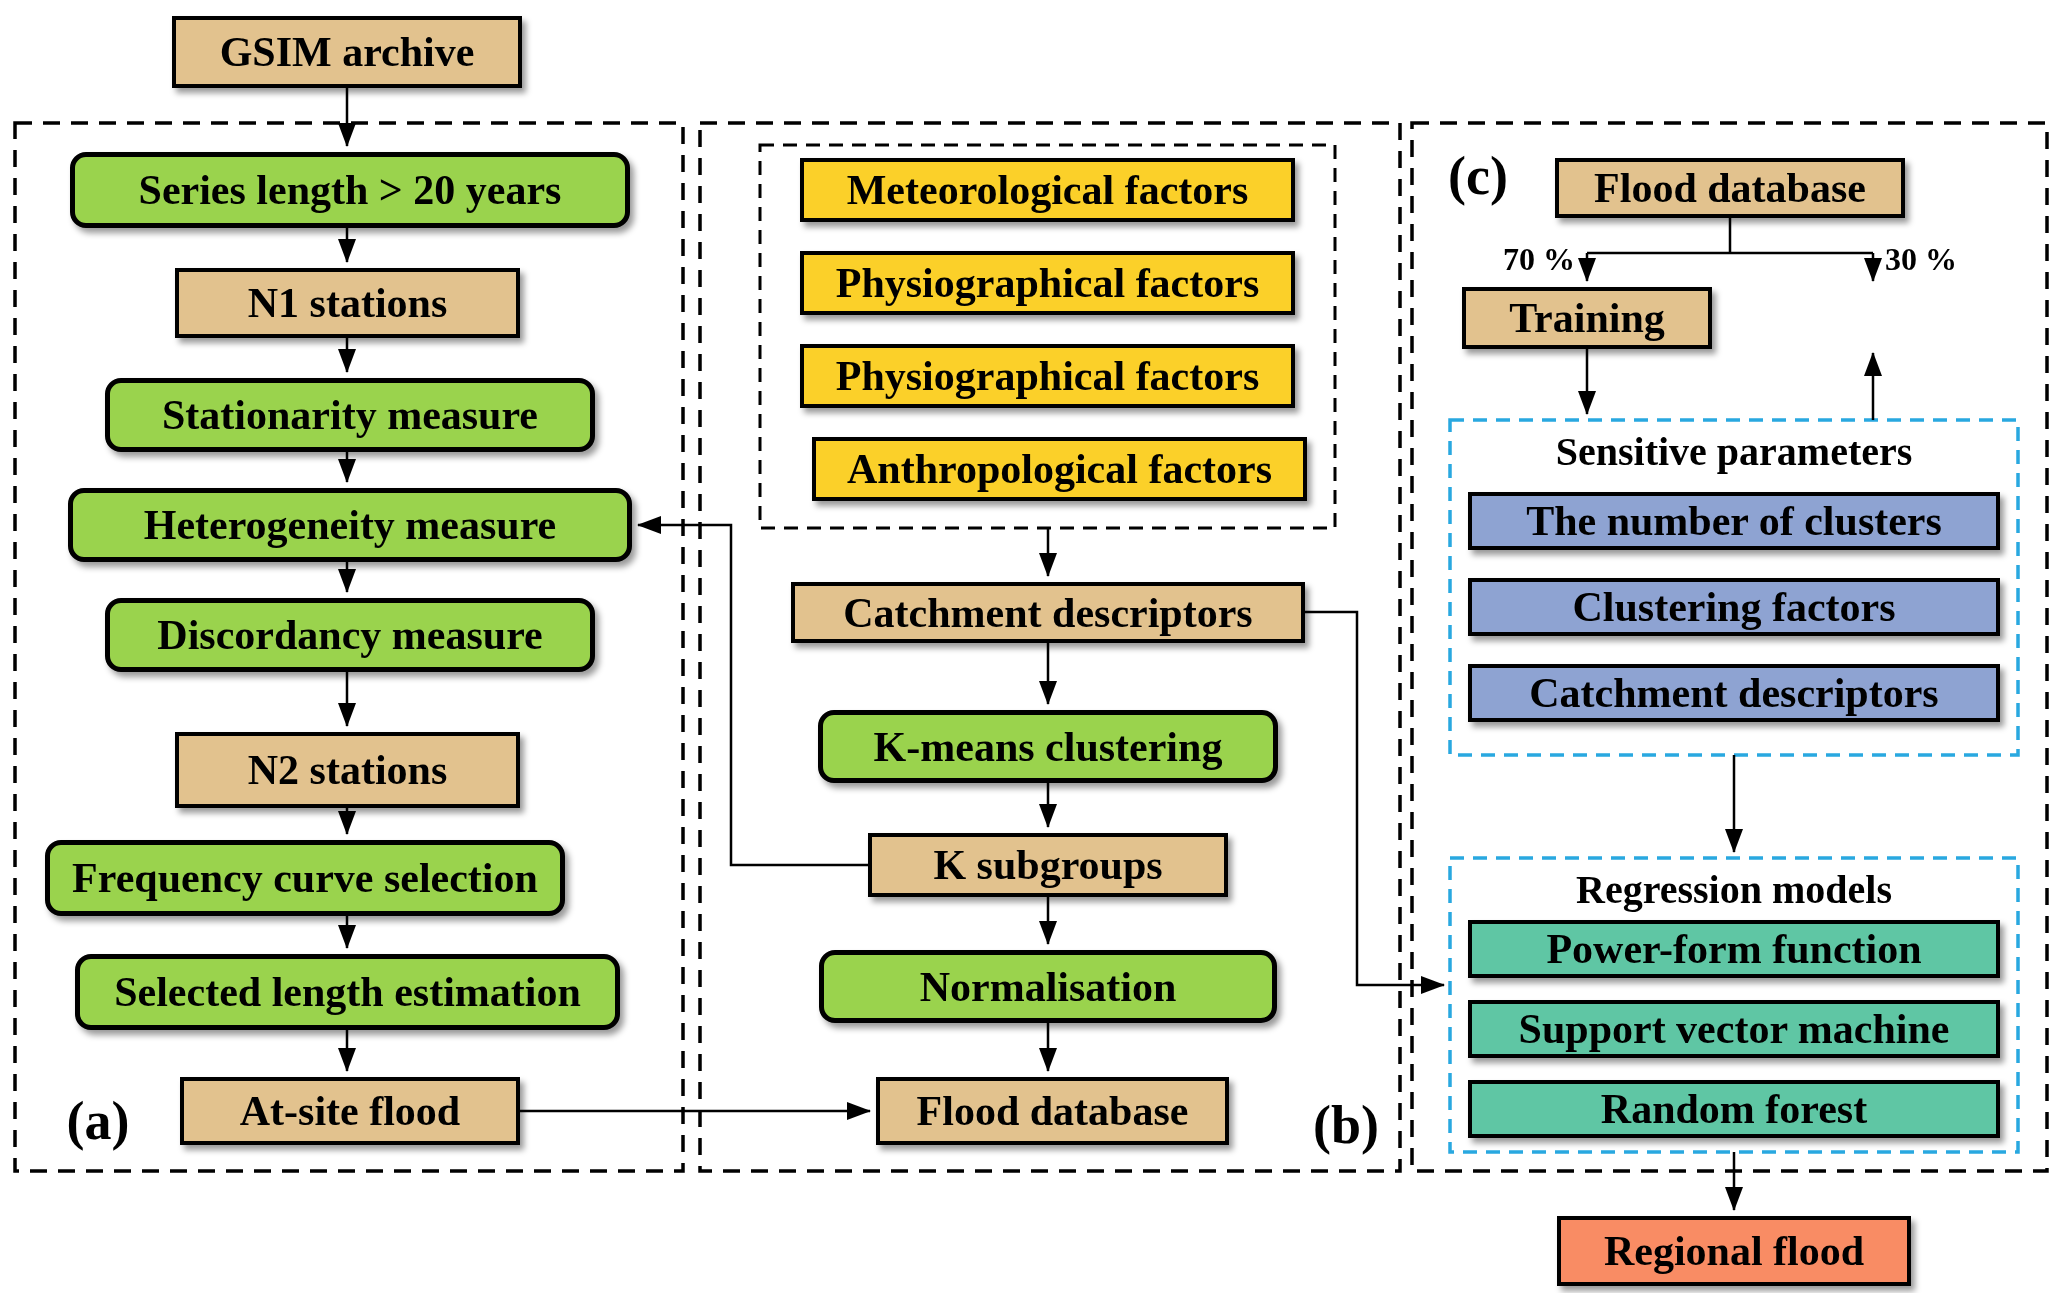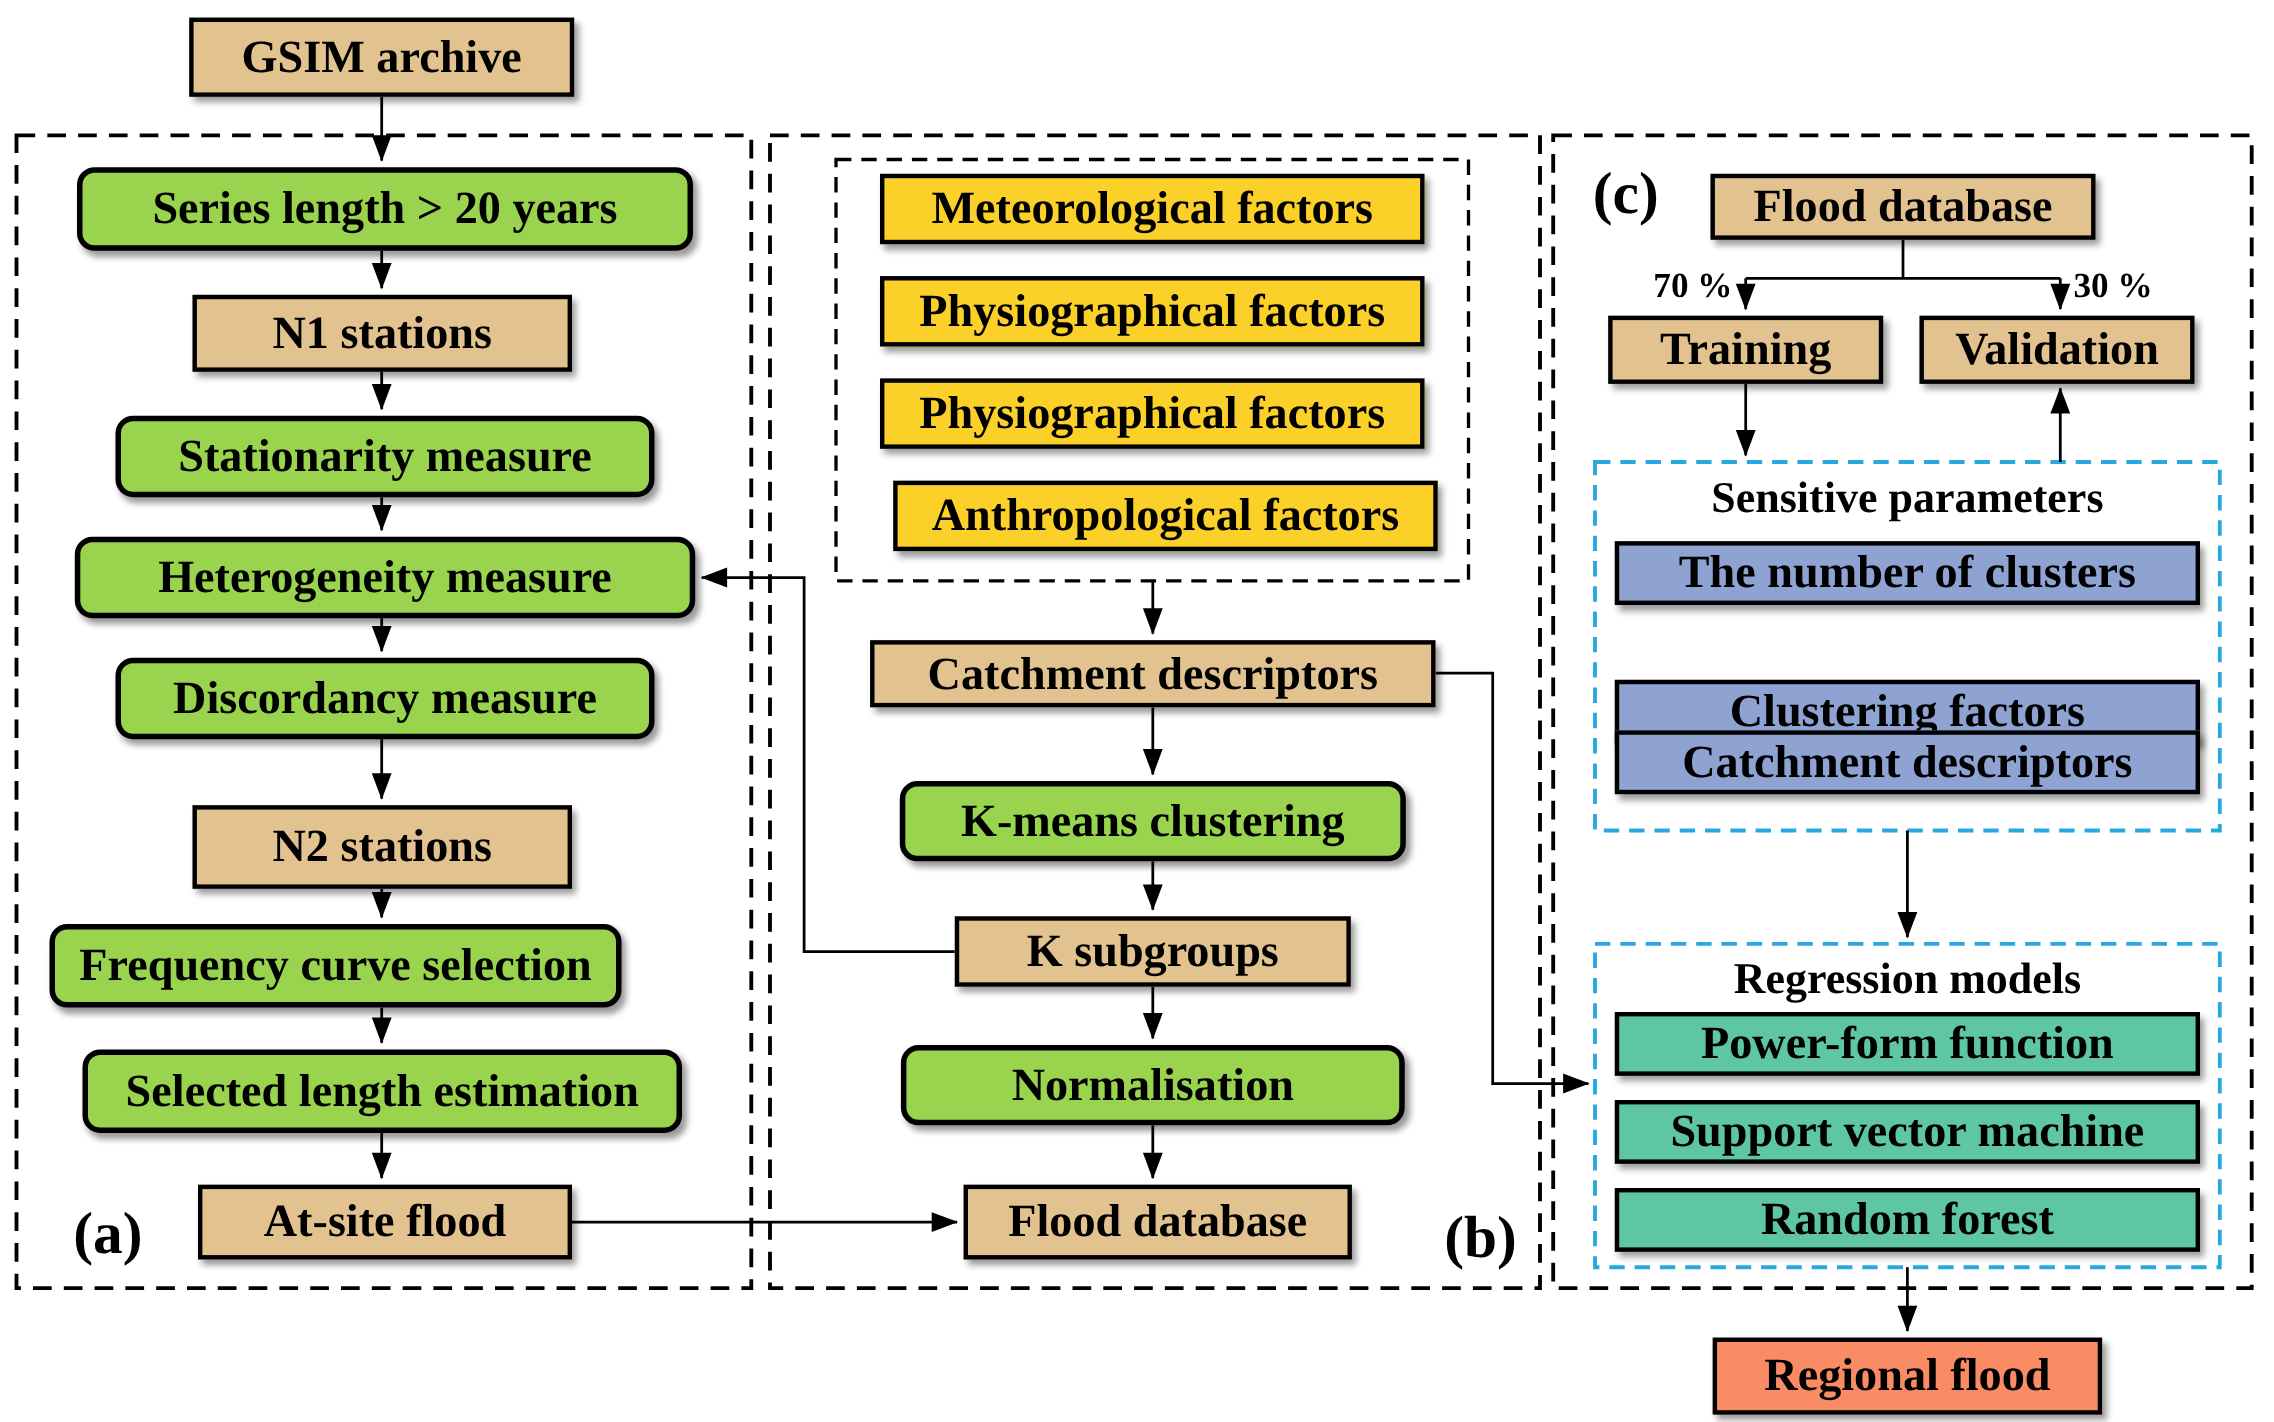--- a/index.html
+++ b/index.html
@@ -113,25 +113,24 @@
   <div class="node" style="left: 876px; top: 1077px; width: 353px; height: 68px; background-color: rgb(226, 194, 142);">Flood database</div>
   <div class="panel-label" style="left:1300px;top:1092px;width:92px;height:66px;">(b)</div>
 
   <div class="panel-label" style="left:1428px;top:138px;width:100px;height:76px;">(c)</div>
   <div class="node" style="left: 1555px; top: 158px; width: 350px; height: 60px; background-color: rgb(226, 194, 142);">Flood database</div>
 
   <div class="pct right" style="left:1450px;top:232px;width:125px;height:54px;">70 %</div>
   <div class="pct left" style="left:1885px;top:232px;width:125px;height:54px;">30 %</div>
 
   <div class="node" style="left: 1462px; top: 287px; width: 250px; height: 62px; background-color: rgb(226, 194, 142);">Training</div>
-  <div class="node" style="left: 1745px; top: 287px; width: 250px; height: 62px; background-color: rgb(226, 194, 142);">Validation</div>
 
   <div class="box-title" style="left:1450px;top:430px;width:568px;height:42px;">Sensitive parameters</div>
   <div class="node" style="left: 1468px; top: 492px; width: 532px; height: 58px; background-color: rgb(142, 163, 210);">The number of clusters</div>
-  <div class="node" style="left: 1468px; top: 578px; width: 532px; height: 58px; background-color: rgb(142, 163, 210); margin-top: 40px;">Clustering factors</div>
+  <div class="node" style="left: 1468px; top: 578px; width: 532px; height: 58px; background-color: rgb(142, 163, 210);">Clustering factors</div>
   <div class="node" style="left: 1468px; top: 664px; width: 532px; height: 58px; background-color: rgb(142, 163, 210);">Catchment descriptors</div>
 
   <div class="box-title" style="left:1450px;top:868px;width:568px;height:42px;">Regression models</div>
   <div class="node" style="left: 1468px; top: 920px; width: 532px; height: 58px; background-color: rgb(95, 198, 164);">Power-form function</div>
   <div class="node" style="left: 1468px; top: 1000px; width: 532px; height: 58px; background-color: rgb(95, 198, 164);">Support vector machine</div>
   <div class="node" style="left: 1468px; top: 1080px; width: 532px; height: 58px; background-color: rgb(95, 198, 164);">Random forest</div>
 
   <div class="node" style="left: 1557px; top: 1216px; width: 354px; height: 70px; background-color: rgb(249, 140, 100);">Regional flood</div>
 
 </div>

